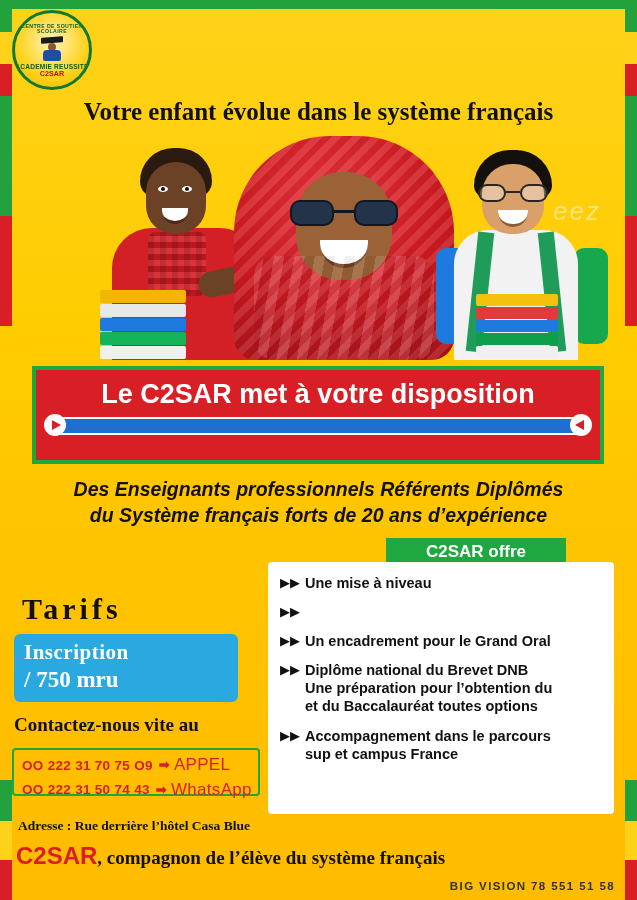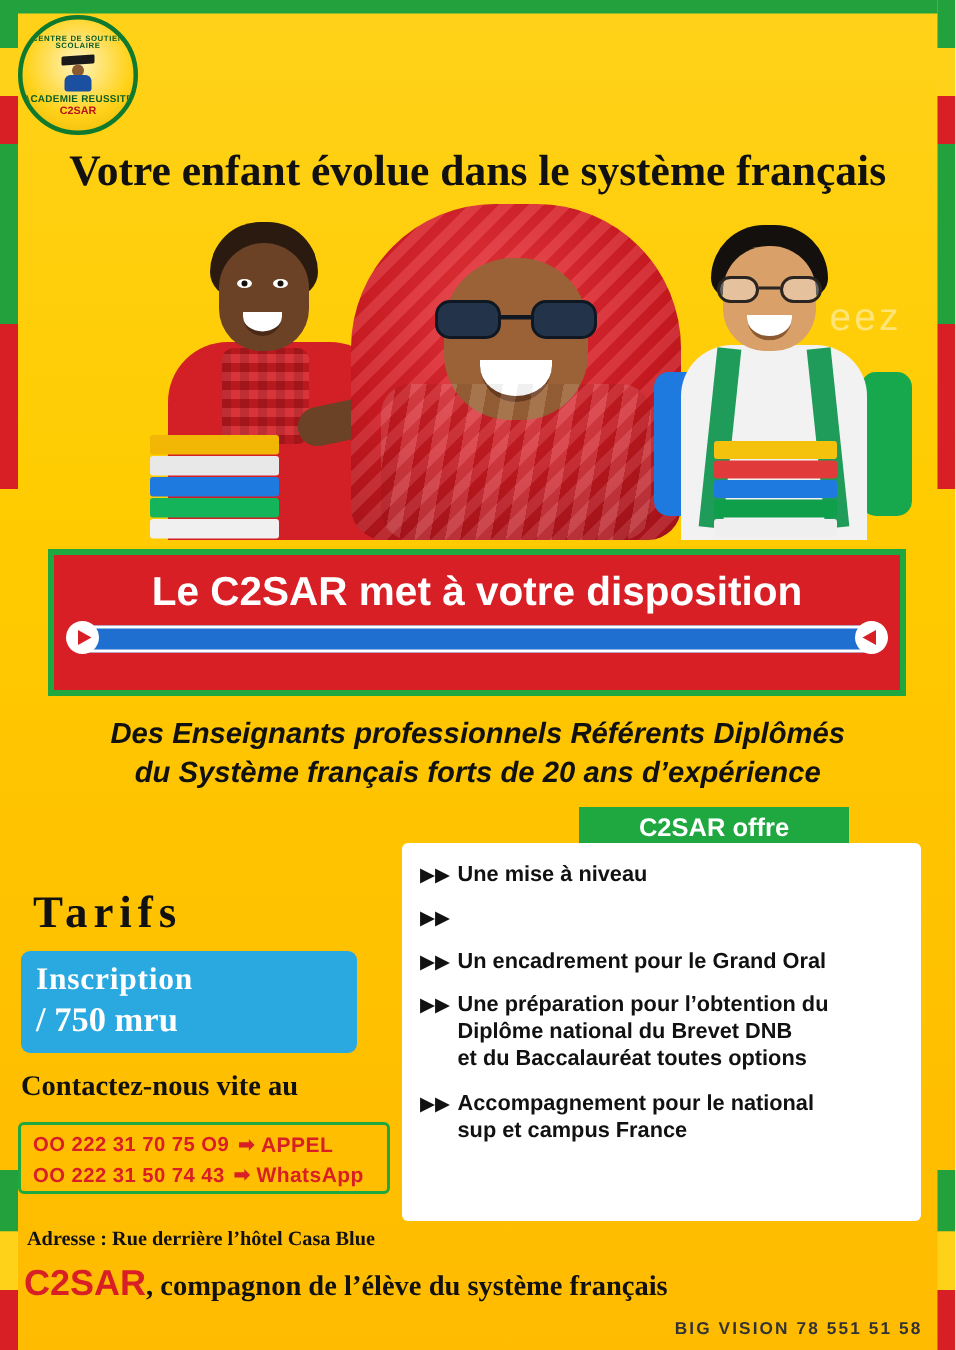--- a/index.html
+++ b/index.html
@@ -154,36 +154,37 @@
     line-height: 1.1;
   }
 
   
   .headline {
     position: absolute;
     left: 0; right: 0; top: 98px;
     text-align: center;
     font-family: "Liberation Serif", serif;
     font-weight: bold;
-    font-size: 29px;
+    font-size: 25px;
     color: #111111;
   }
 
   
   .photo-band {
     position: absolute;
     left: 12px; right: 12px; top: 132px;
     height: 228px;
     overflow: hidden;
   }
   .watermark {
     position: absolute;
     right: 36px; top: 196px;
     font-size: 26px;
     color: rgba(255,255,255,0.45);
+    font-style: italic;
     letter-spacing: 2px;
     pointer-events: none;
   }
 
   
   .person { position: absolute; bottom: 0; }
 
   
   .p1 { left: 82px; width: 180px; height: 212px; }
   .p1 .hair {
@@ -491,22 +492,22 @@
     line-height: 1.45;
     letter-spacing: 0.3px;
   }
   .phone-row .arrow {
     color: #d81f26;
     margin: 0 4px 0 6px;
     font-size: 13px;
   }
   .phone-row .tag {
     color: #d81f26;
-    font-size: 14px;
-    font-weight: bold;
+    font-size: 17px;
+    font-weight: normal;
     text-align: center;
   }
 
   
   .address {
     position: absolute;
     left: 18px; top: 818px;
     font-family: "Liberation Serif", serif;
     font-weight: bold;
     font-size: 13.5px;
@@ -676,29 +677,29 @@
       </div>
       <div class="offer-item">
         <span class="offer-bullet">▶▶</span>
         <div class="offer-text">
           <div>Un encadrement pour le Grand Oral</div>
         </div>
       </div>
       <div class="offer-item">
         <span class="offer-bullet">▶▶</span>
         <div class="offer-text">
+          <div>Diplôme national  du  Brevet   DNB</div>
           <div>Une préparation pour l’obtention du</div>
-          <div>Diplôme national  du  Brevet   DNB</div>
           <div>et du Baccalauréat toutes  options</div>
         </div>
       </div>
       <div class="offer-item">
         <span class="offer-bullet">▶▶</span>
         <div class="offer-text">
-          <div>Accompagnement pour le national</div>
+          <div>Accompagnement dans le parcours</div>
           <div>sup et campus France</div>
         </div>
       </div>
     </div>
 
   <div class="tarifs-title">Tarifs</div>
   <div class="price-box">
     <div class="line1">Inscription</div>
     <div class="line2">/ 750 mru</div>
   </div>

